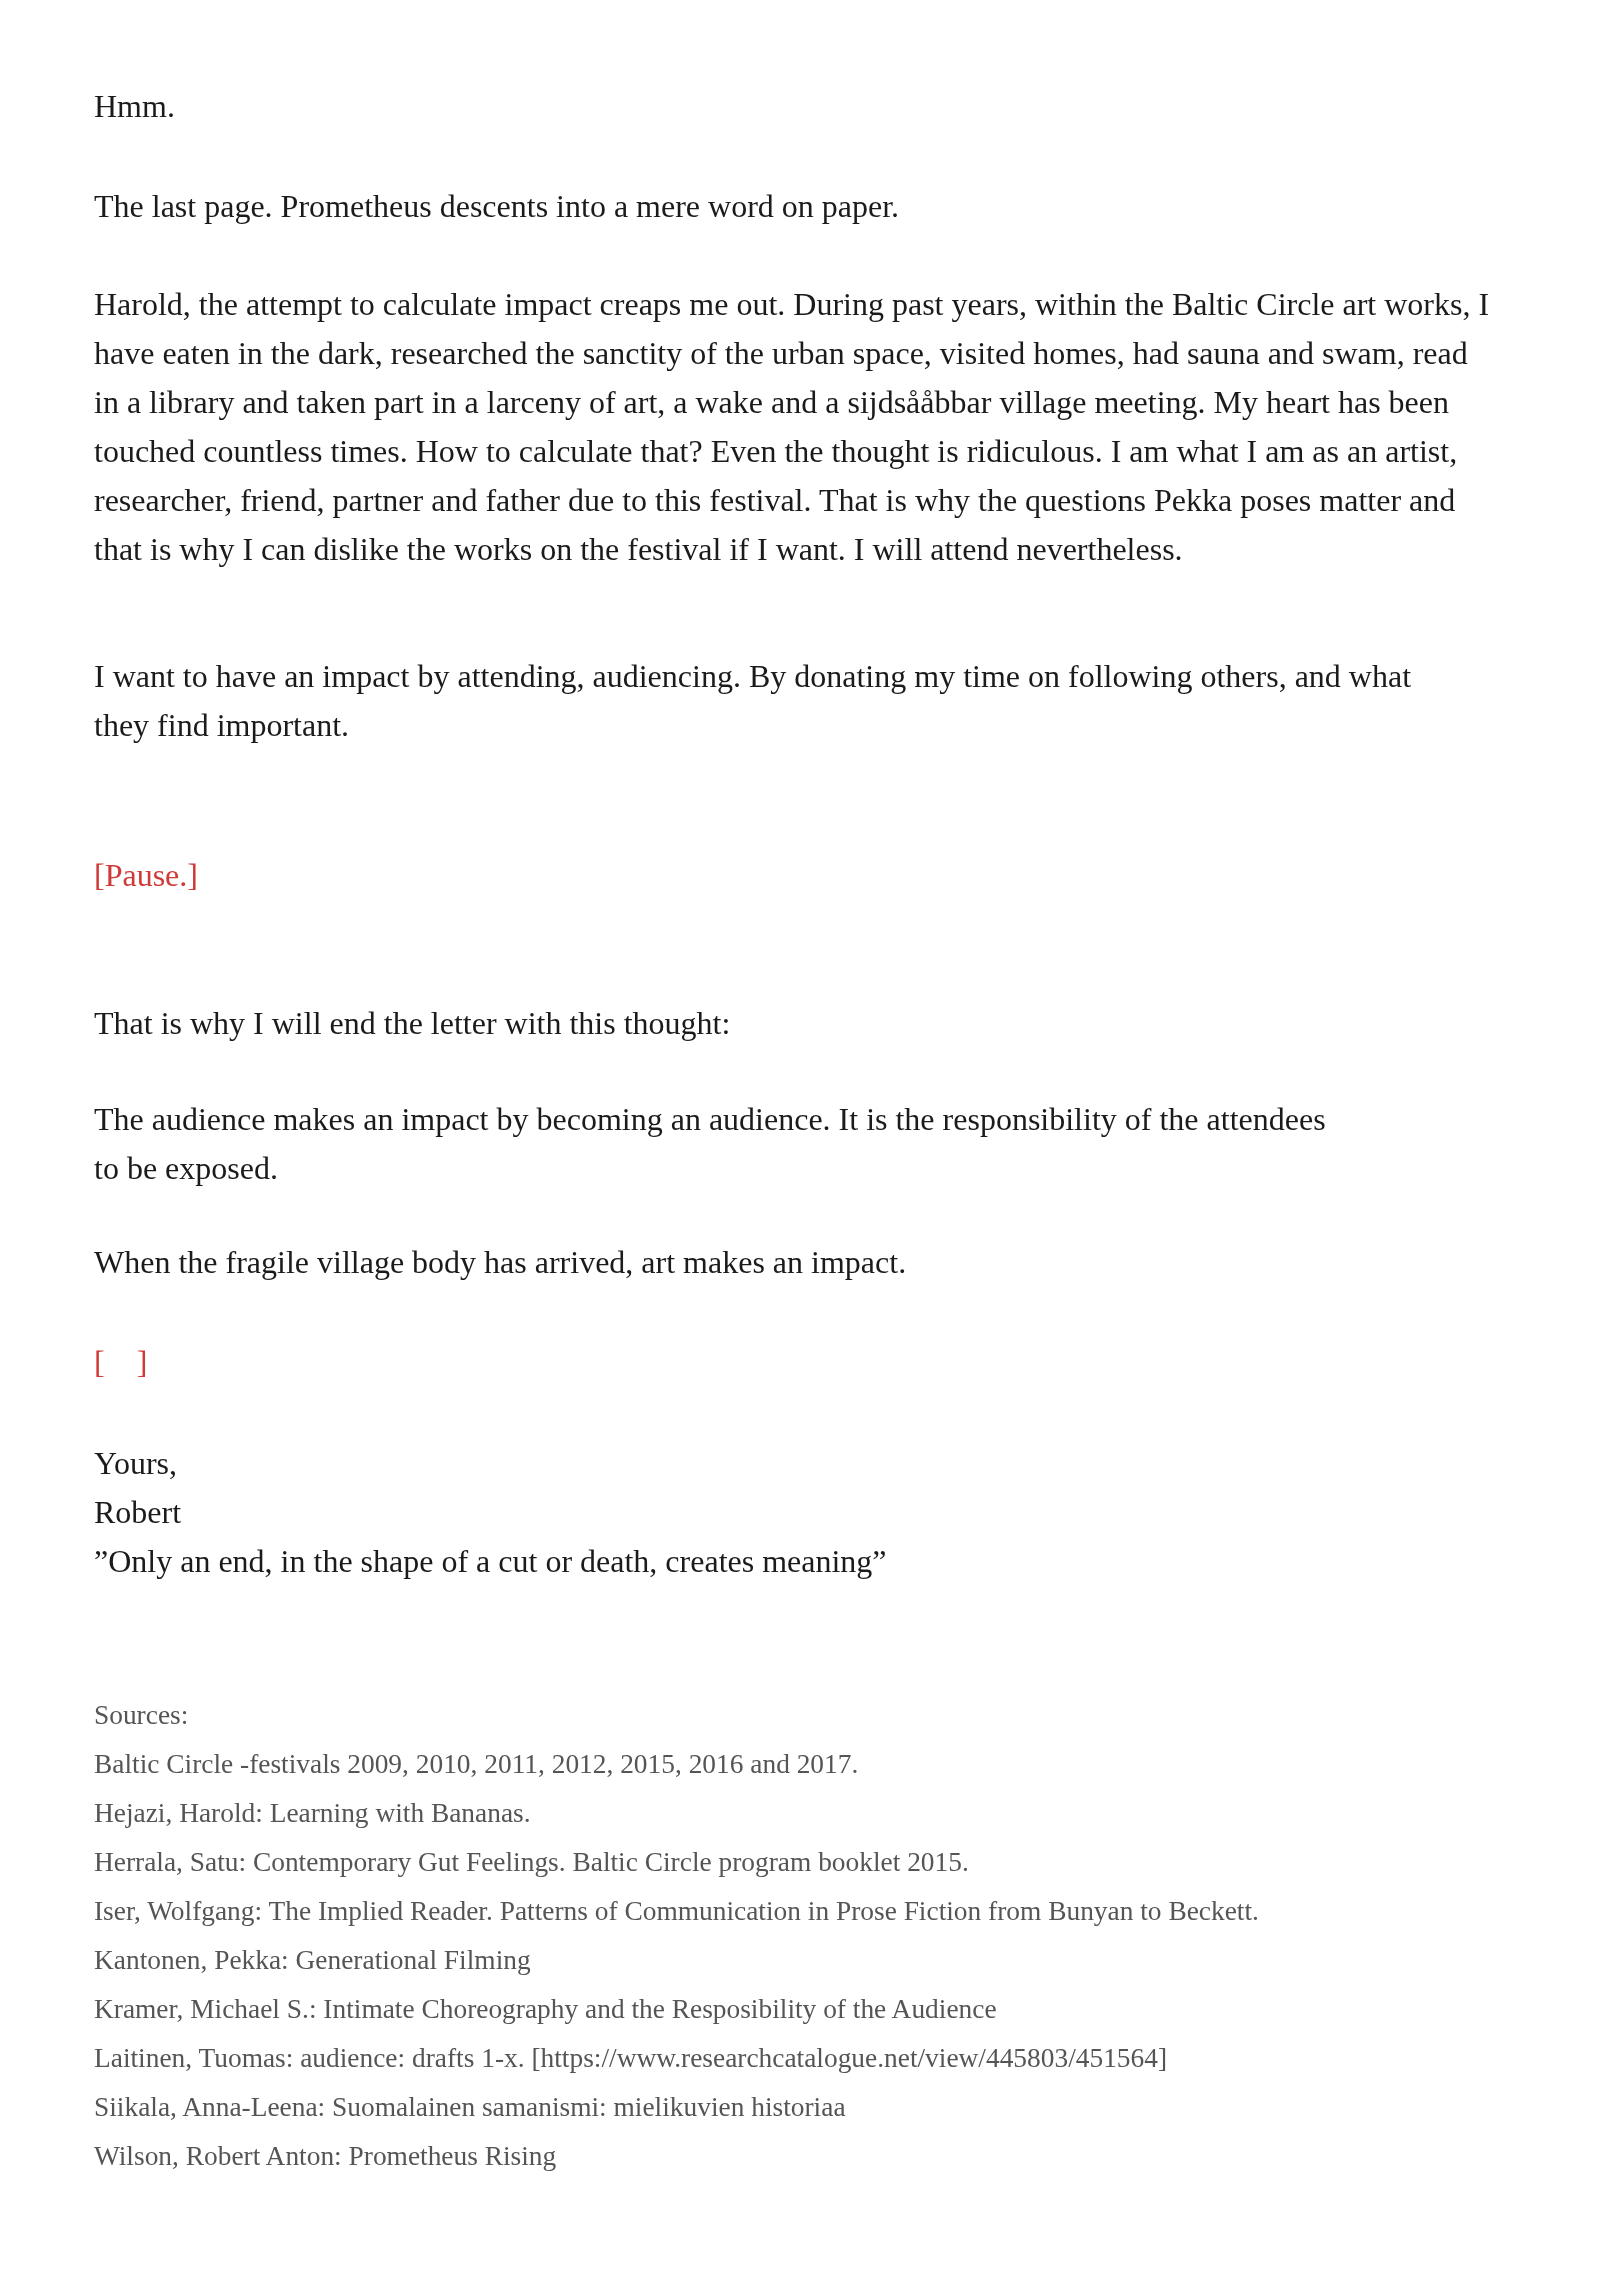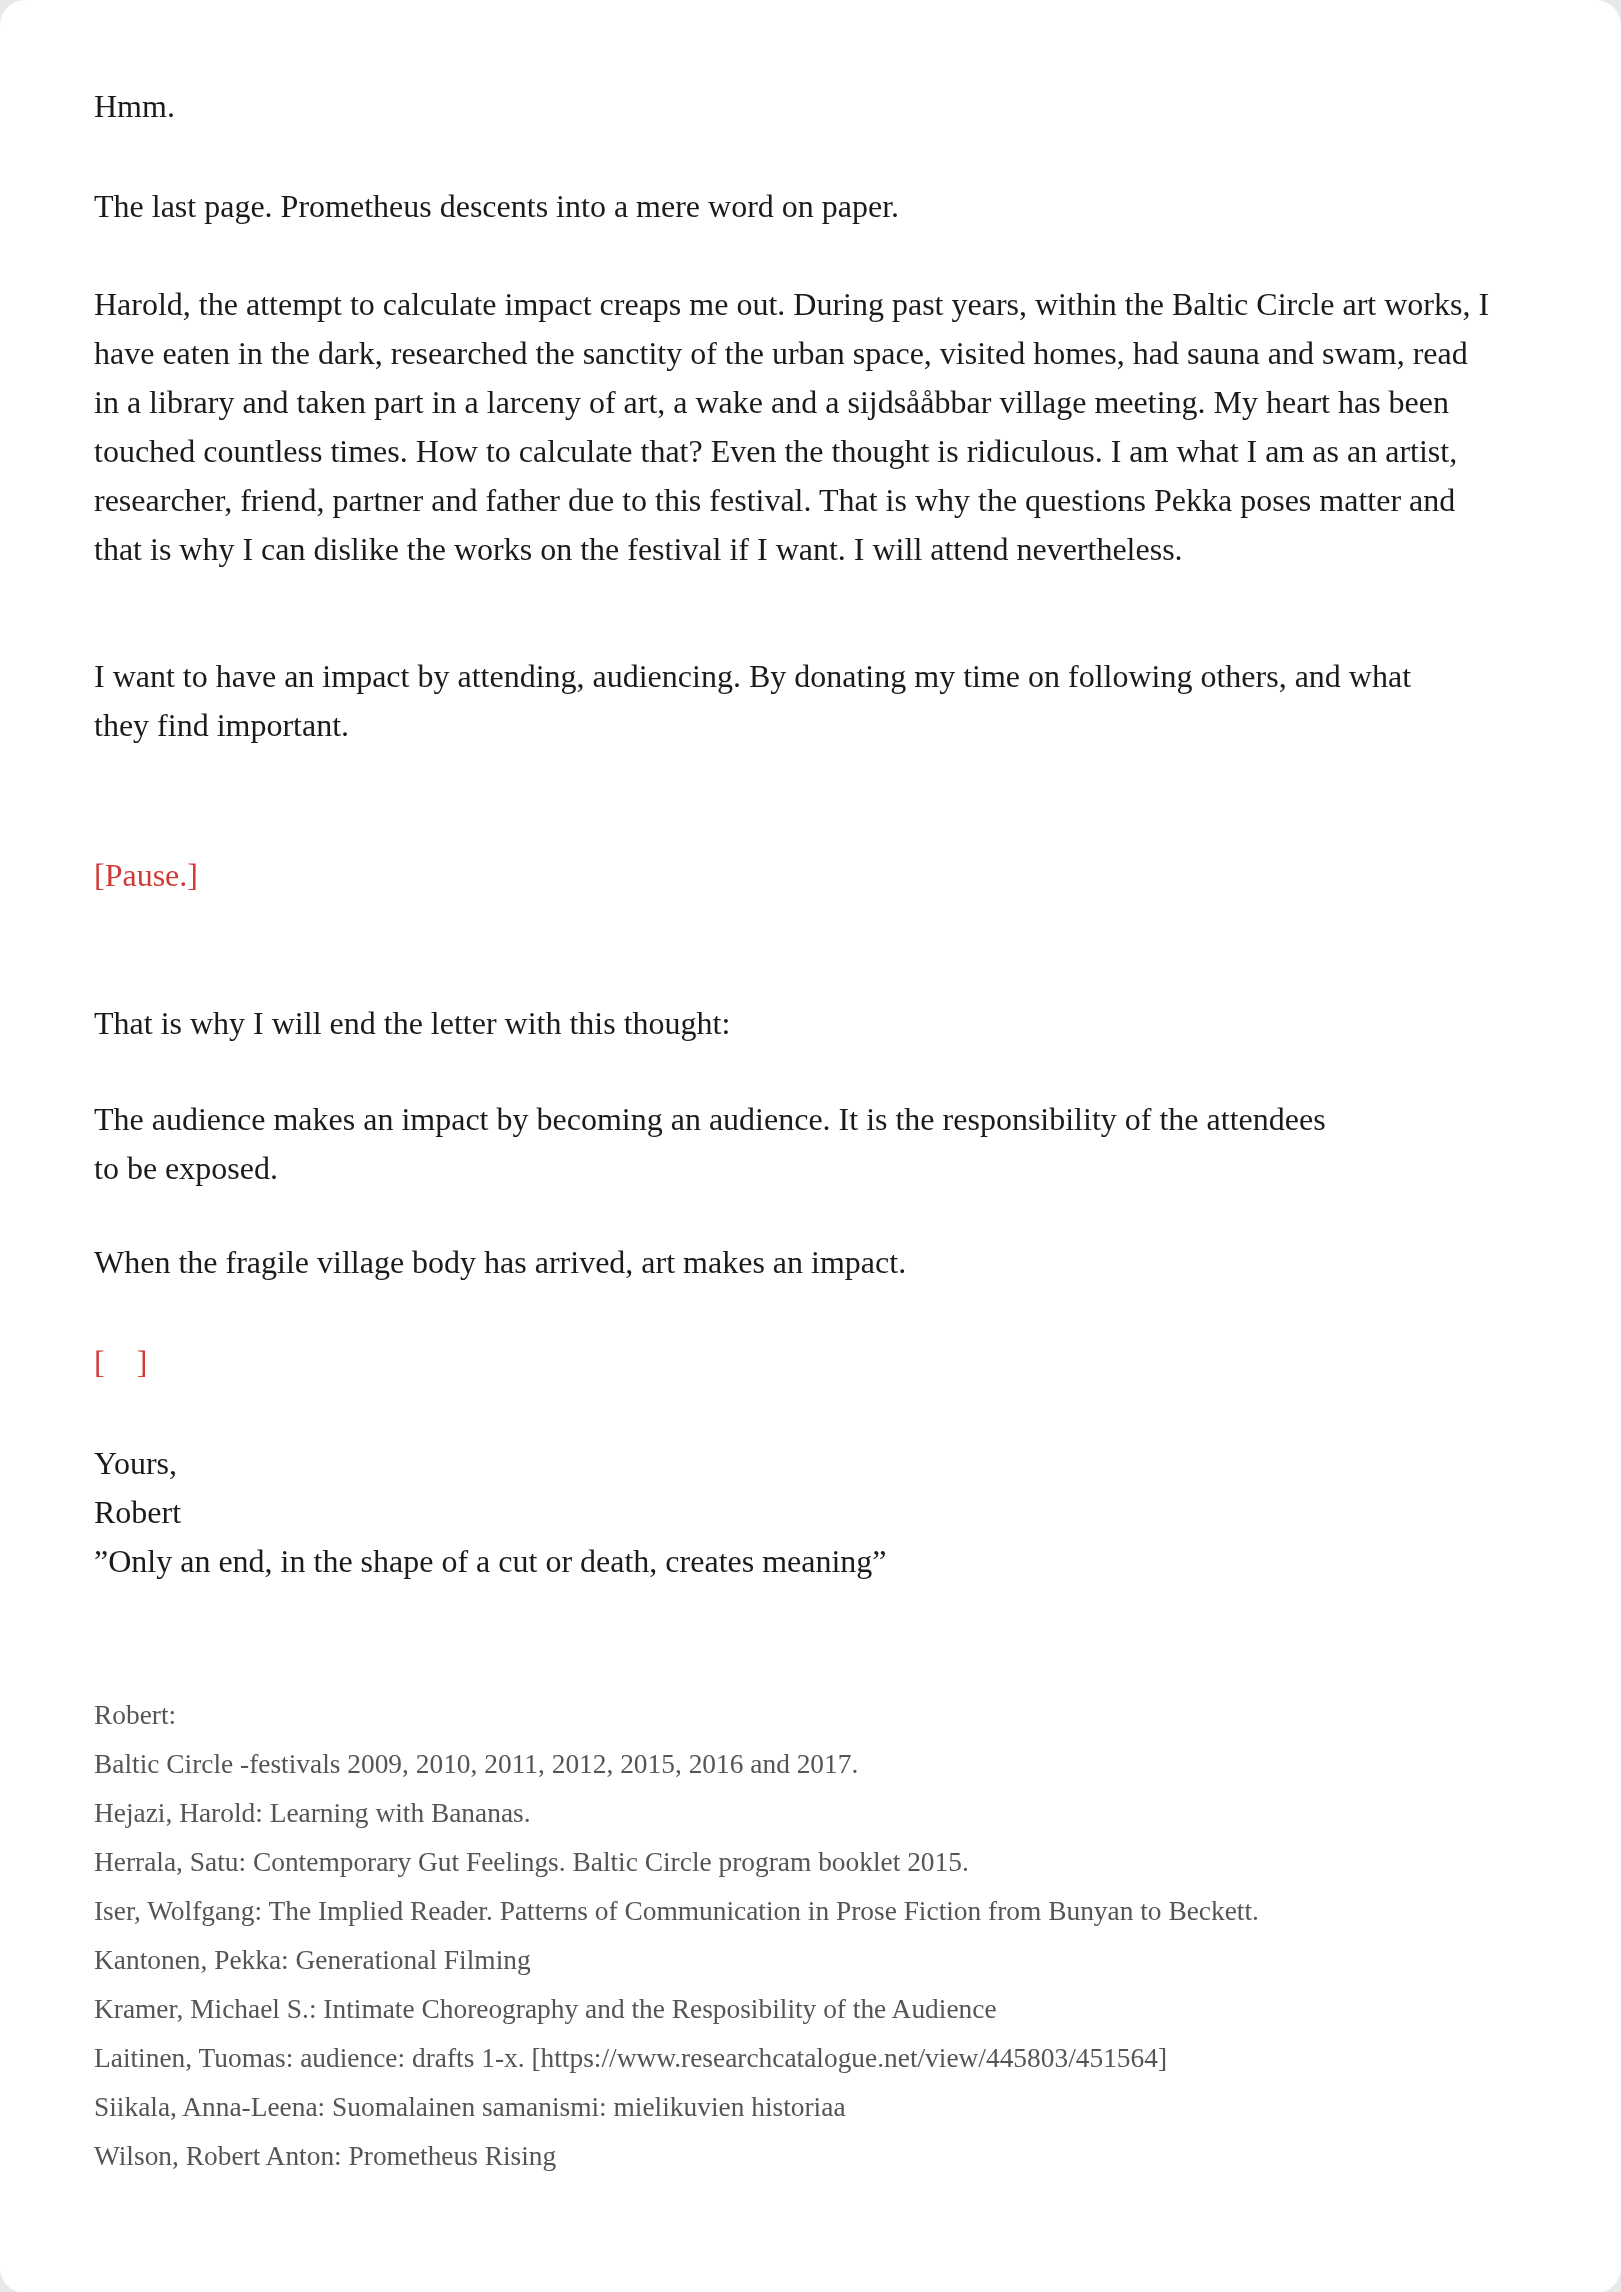--- a/index.html
+++ b/index.html
@@ -11,21 +11,20 @@
   html,body{margin:0;padding:0;background:#e8e8e8;}
   .page{
     position:relative;
     width:1621px;
     height:2293px;
     margin:0 auto;
     background:var(--bg);
     overflow:hidden;
     font-family:"Liberation Serif", serif;
     color:var(--body-color);
-    border-radius:25px;
   }
   .content{
     padding:82px 94px 0 94px;
     box-sizing:border-box;
   }
   p{
     margin:0;
     white-space:pre-line;
   }
   .body-text{
@@ -89,21 +88,21 @@
 
     <p class="red-text m-brackets">[    ]</p>
 
     <p class="body-text m-yours">Yours,</p>
 
     <p class="body-text">Robert</p>
 
     <p class="body-text italic">”Only an end, in the shape of a cut or death, creates meaning”</p>
 
     <div class="sources">
-      <p>Robert:</p>
+      <p>Sources:</p>
       <p>Baltic Circle -festivals 2009, 2010, 2011, 2012, 2015, 2016 and 2017.</p>
       <p>Hejazi, Harold: Learning with Bananas.</p>
       <p>Herrala, Satu: Contemporary Gut Feelings. Baltic Circle program booklet 2015.</p>
       <p>Iser, Wolfgang: The Implied Reader. Patterns of Communication in Prose Fiction from Bunyan to Beckett.</p>
       <p>Kantonen, Pekka: Generational Filming</p>
       <p>Kramer, Michael S.: Intimate Choreography and the Resposibility of the Audience</p>
       <p>Laitinen, Tuomas: audience: drafts 1-x. [https://www.researchcatalogue.net/view/445803/451564]</p>
       <p>Siikala, Anna-Leena: Suomalainen samanismi: mielikuvien historiaa</p>
       <p>Wilson, Robert Anton: Prometheus Rising</p>
     </div>

